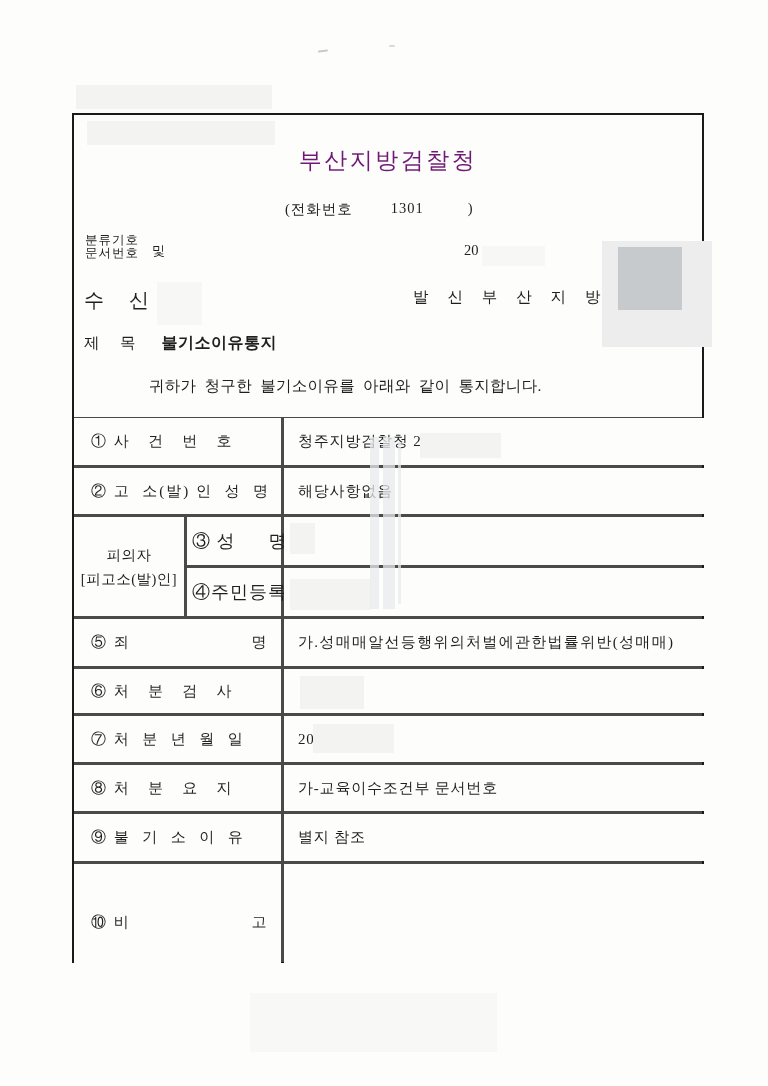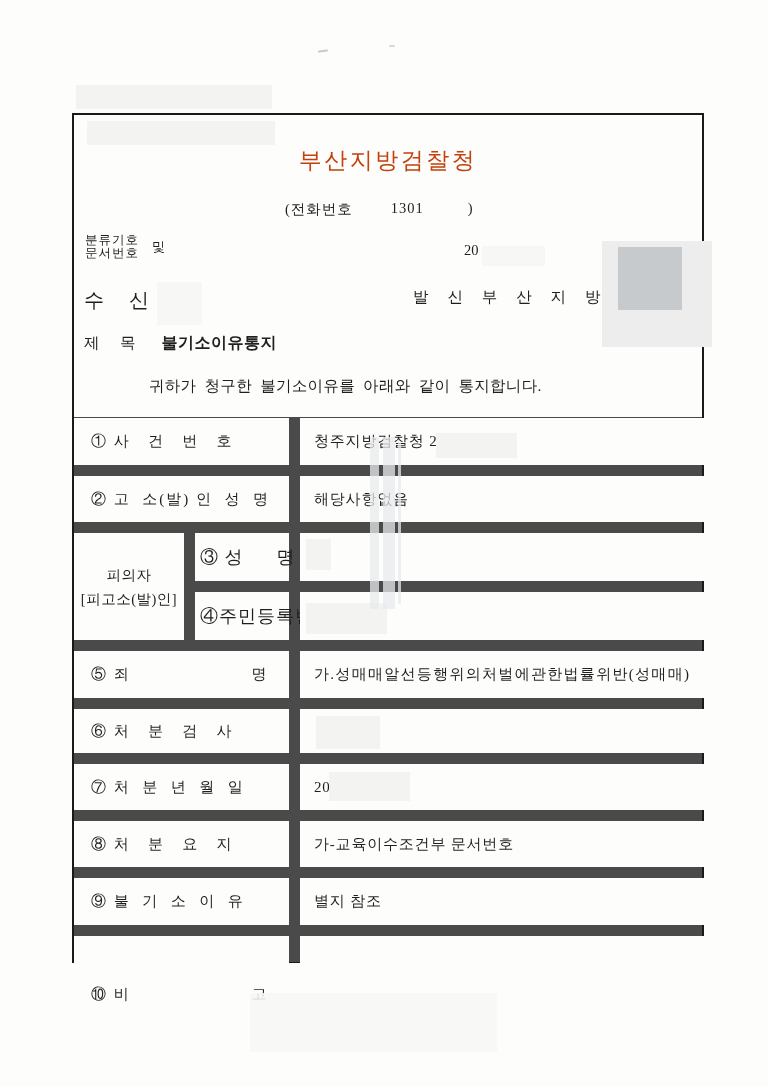--- a/index.html
+++ b/index.html
@@ -21,42 +21,42 @@
   .blur.lighter{background-color:#f7f7f5;}
   .blur.faint{background-color:#f8f8f6;opacity:.85;}
   
   .doc{
     position:absolute;left:72px;top:113px;width:632px;height:850px;
     border:2px solid #1a1a1a;box-sizing:border-box;
   }
   .doc > *{position:absolute;}
   .title{
     left:0;top:30px;width:100%;margin:0;text-align:center;
-    font-size:23px;font-weight:normal;letter-spacing:2.5px;color:#c2410c;
+    font-size:23px;font-weight:normal;letter-spacing:2.5px;color:#701a75;
   }
   .phone{left:211px;top:85px;display:flex;font-size:14.5px;letter-spacing:1px;}
   .phone .gap1{display:inline-block;width:38px;}
   .phone .gap2{display:inline-block;width:44px;}
-  .clsfy{left:11px;top:119px;display:flex;align-items:center;}
+  .clsfy{left:11px;top:119px;display:flex;align-items:flex-end;}
   .clsfy .stack{display:flex;flex-direction:column;font-size:12.5px;line-height:13px;letter-spacing:1px;}
   .clsfy .and{font-size:13px;margin-left:13px;margin-top:-1px;}
   .clsfy-val{left:390px;top:127px;font-size:14.5px;}
   .addr-label{font-size:20px;letter-spacing:1px;}
   .recipient-label{left:10px;top:172px;}
   .sender-label{left:339px;top:172px;letter-spacing:7.5px;font-size:15.5px;}
   .subject-row{left:10px;top:218px;display:flex;align-items:baseline;}
   .subject-row .s-label{font-size:15.5px;letter-spacing:1px;}
   .subject-row .s-value{font-size:16px;font-weight:bold;margin-left:25px;letter-spacing:.5px;}
   .body-line{left:75px;top:261px;font-size:15.5px;word-spacing:4px;letter-spacing:.3px;}
   
   .tbl{
     left:0;top:302px;width:628px;height:545px;box-sizing:border-box;
     display:grid;grid-template-columns:110px 94px 422px;
     grid-template-rows:47px 46px 48px 48px 47px 44px 46px 46px 47px 116px;
-    gap:11px;background:#4a4a4a;border-top:1px solid #4a4a4a;
+    gap:3px;background:#4a4a4a;border-top:1px solid #4a4a4a;
   }
   .cell{background:#fdfdfb;display:flex;align-items:center;position:relative;}
   .lbl{padding-left:17px;font-size:15px;letter-spacing:2px;}
   .lbl2{padding-left:5px;font-size:18px;letter-spacing:1px;}
   .grp{flex-direction:column;justify-content:center;font-size:14.5px;line-height:24px;letter-spacing:.5px;grid-column:1;grid-row:3 / 5;}
   .val{padding-left:14px;font-size:15px;letter-spacing:.8px;}
   .c12{grid-column:1 / 3;}
   .c2{grid-column:2;}
   .c3{grid-column:3;}
   .val .blur{position:absolute;}

